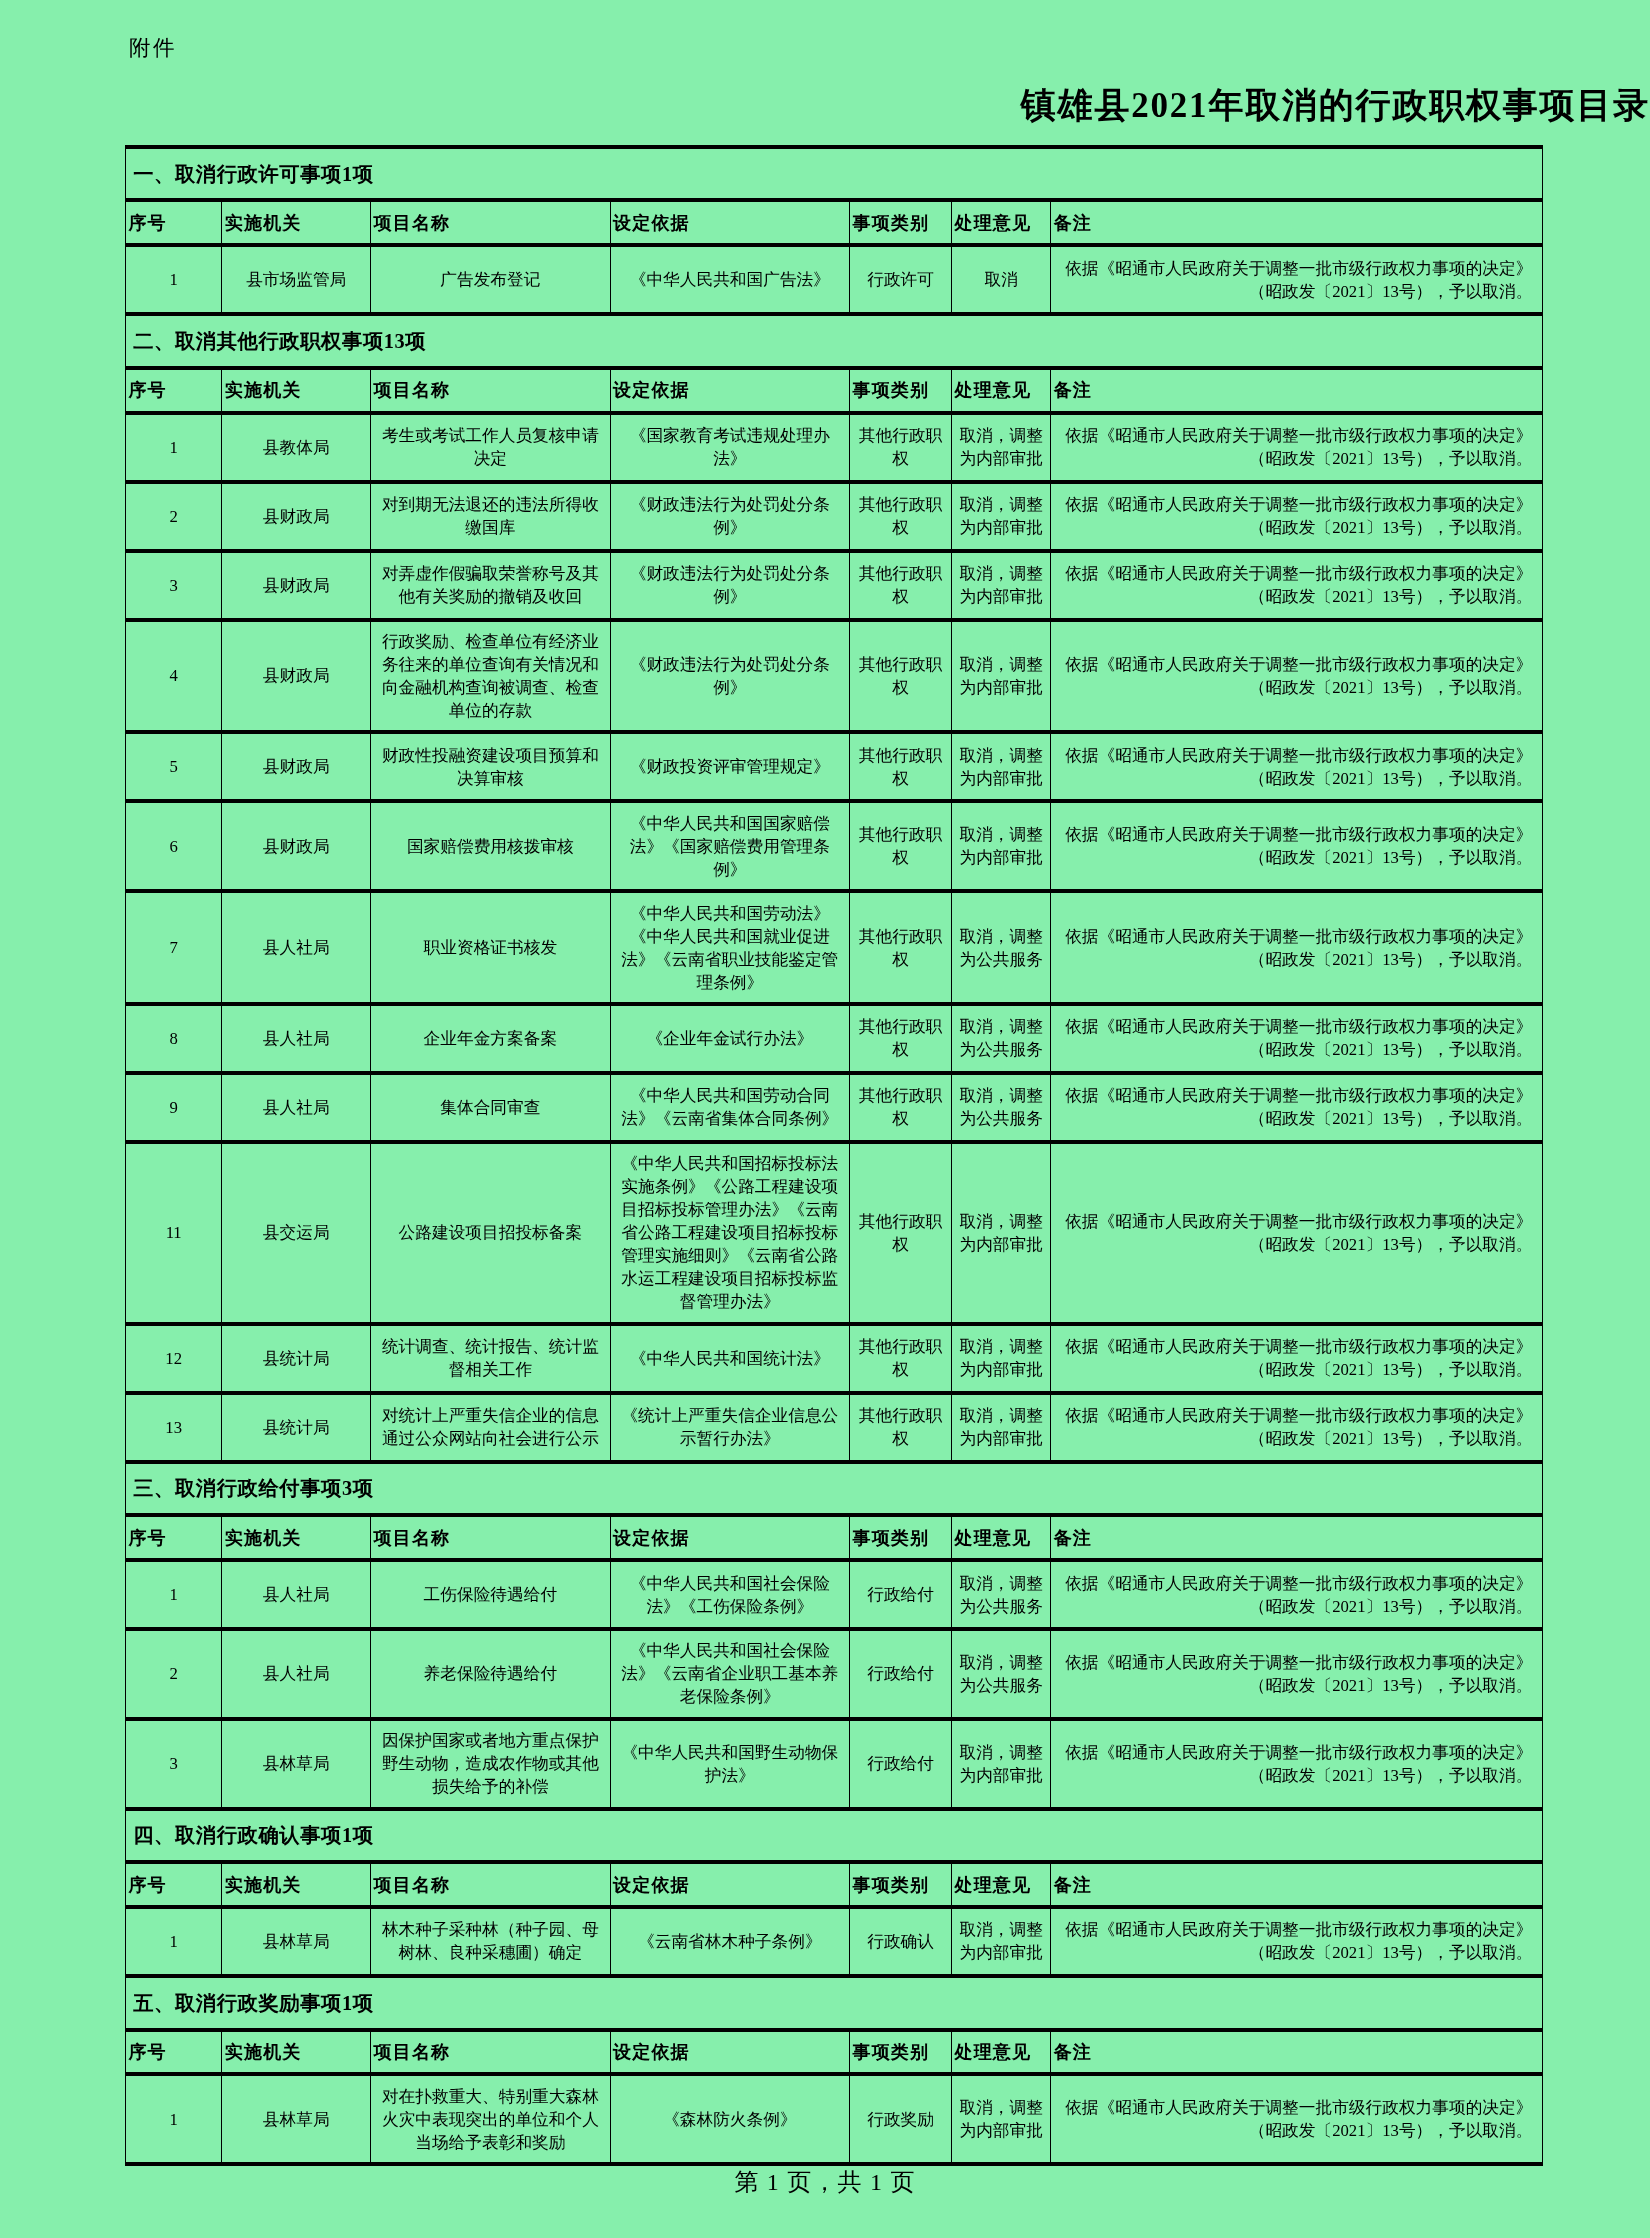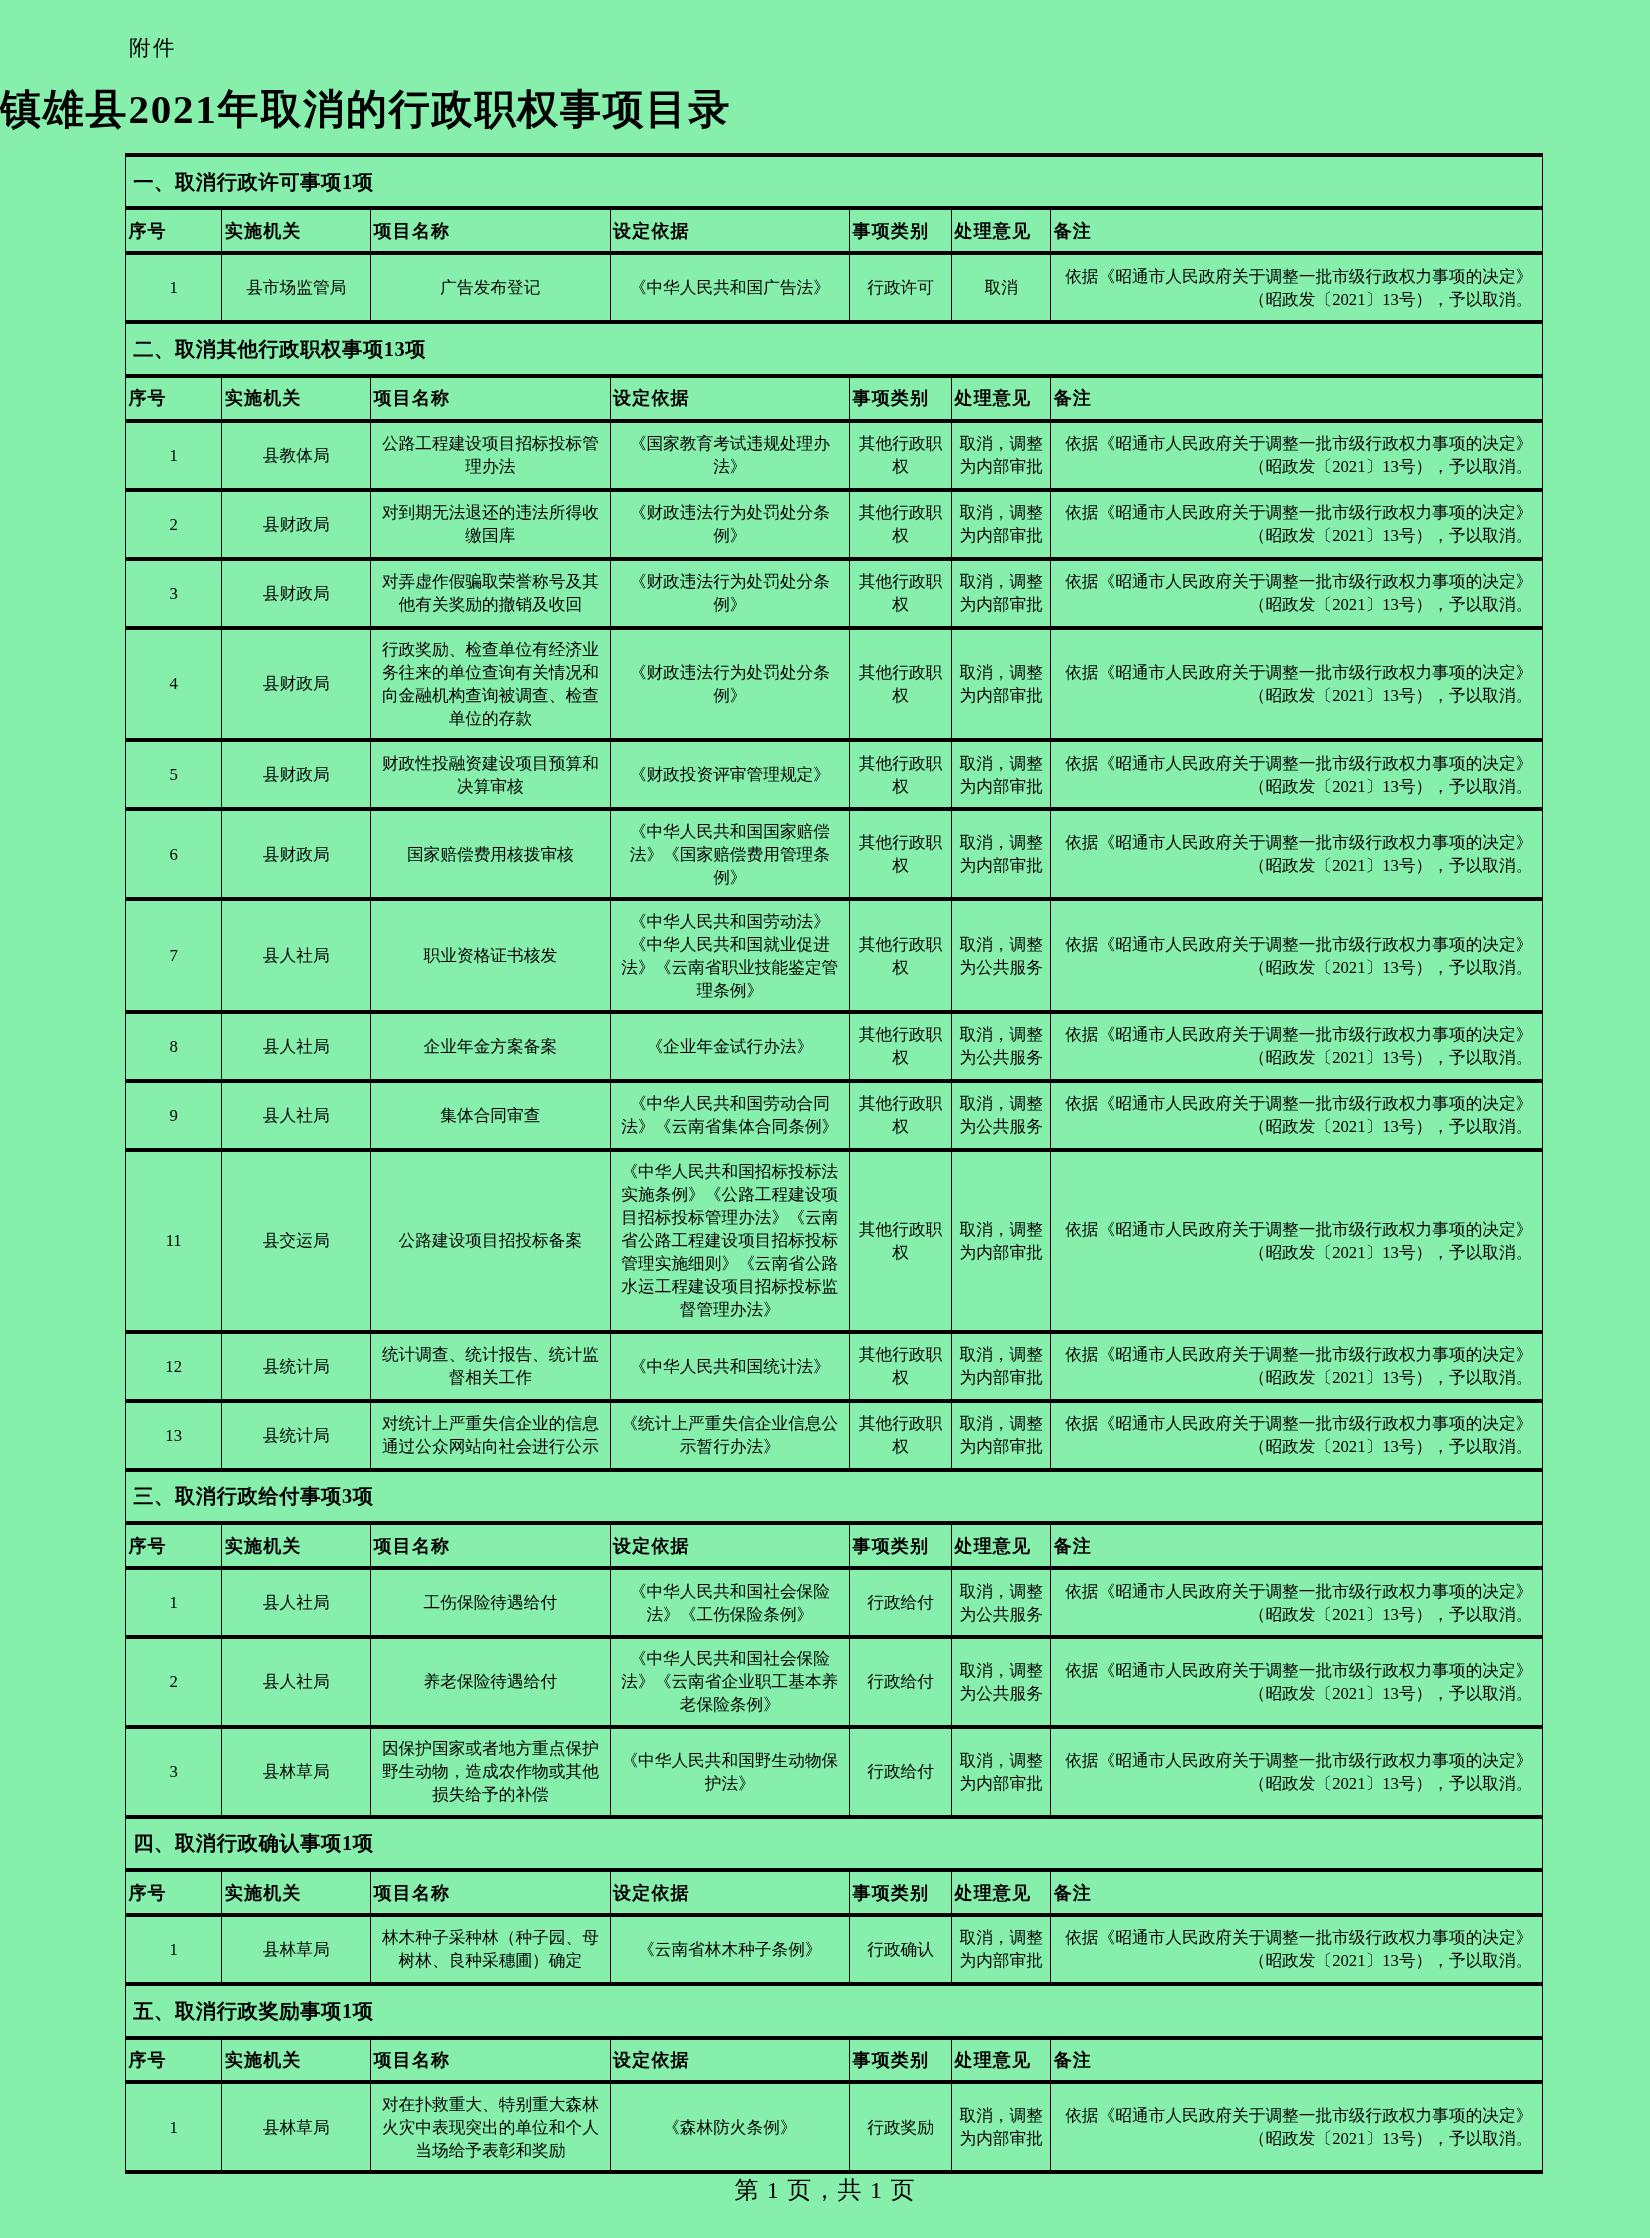--- a/index.html
+++ b/index.html
@@ -15,22 +15,22 @@
     box-sizing:border-box;
     overflow:hidden;
   }
   .attachment{
     margin:33px 0 0 129px;
     font-size:21.5px;
     letter-spacing:2.4px;
   }
   .doc-title{
     margin:20.3px 0 15.5px 0;
-    text-align:left;
-    font-size:41px;
+    text-align:right;
+    font-size:35px;
     font-weight:bold;
     letter-spacing:1.8px;
   }
   table.catalog{
     width:1418px;
     margin-left:125px;
     border-collapse:collapse;
     table-layout:fixed;
   }
   table.catalog td, table.catalog th{
@@ -125,21 +125,21 @@
           <th>实施机关</th>
           <th>项目名称</th>
           <th>设定依据</th>
           <th>事项类别</th>
           <th>处理意见</th>
           <th>备注</th>
         </tr>
         <tr class="data-row">
           <td class="cell-no">1</td>
           <td class="cell-agency">县教体局</td>
-          <td class="cell-project">公路工程建设项目招标投标管理办法</td>
+          <td class="cell-project">考生或考试工作人员复核申请决定</td>
           <td class="cell-basis">《国家教育考试违规处理办法》</td>
           <td class="cell-category">其他行政职权</td>
           <td class="cell-opinion">取消，调整为内部审批</td>
           <td class="cell-remark">依据《昭通市人民政府关于调整一批市级行政权力事项的决定》（昭政发〔2021〕13号），予以取消。</td>
         </tr>
         <tr class="data-row">
           <td class="cell-no">2</td>
           <td class="cell-agency">县财政局</td>
           <td class="cell-project">对到期无法退还的违法所得收缴国库</td>
           <td class="cell-basis">《财政违法行为处罚处分条例》</td>

